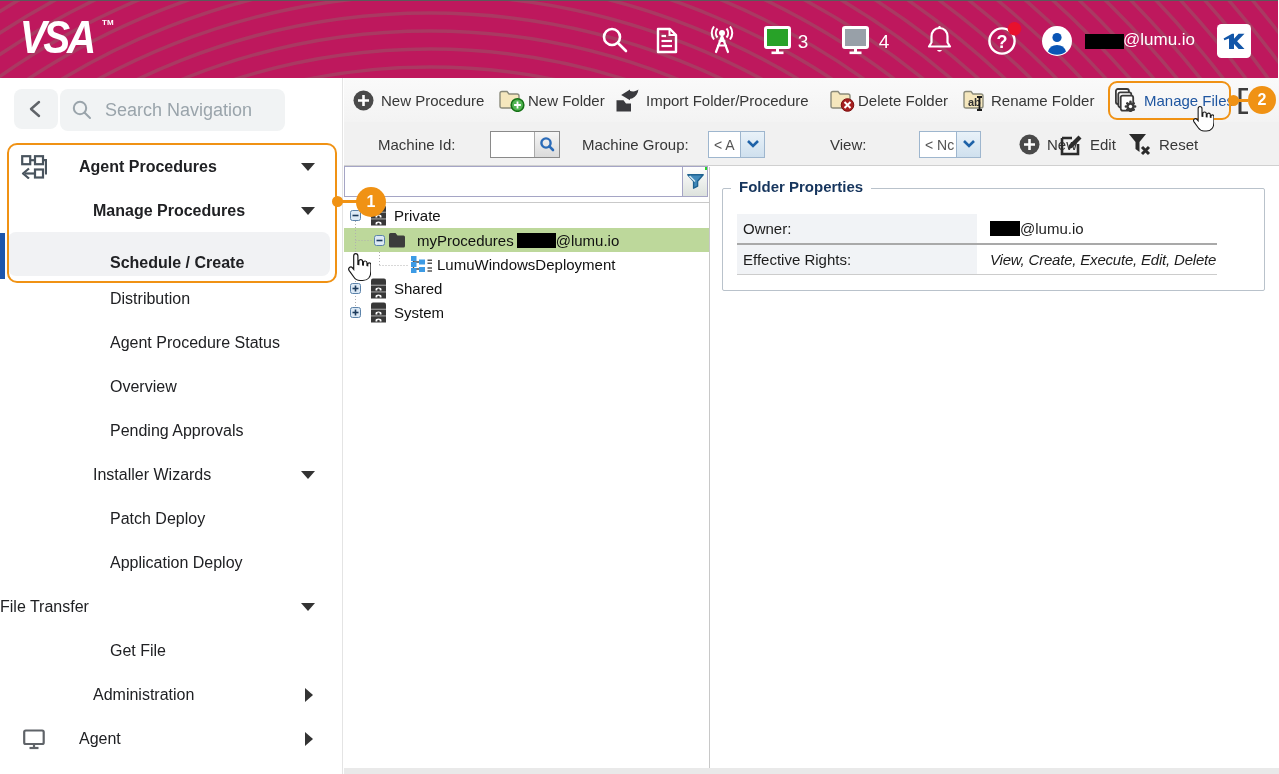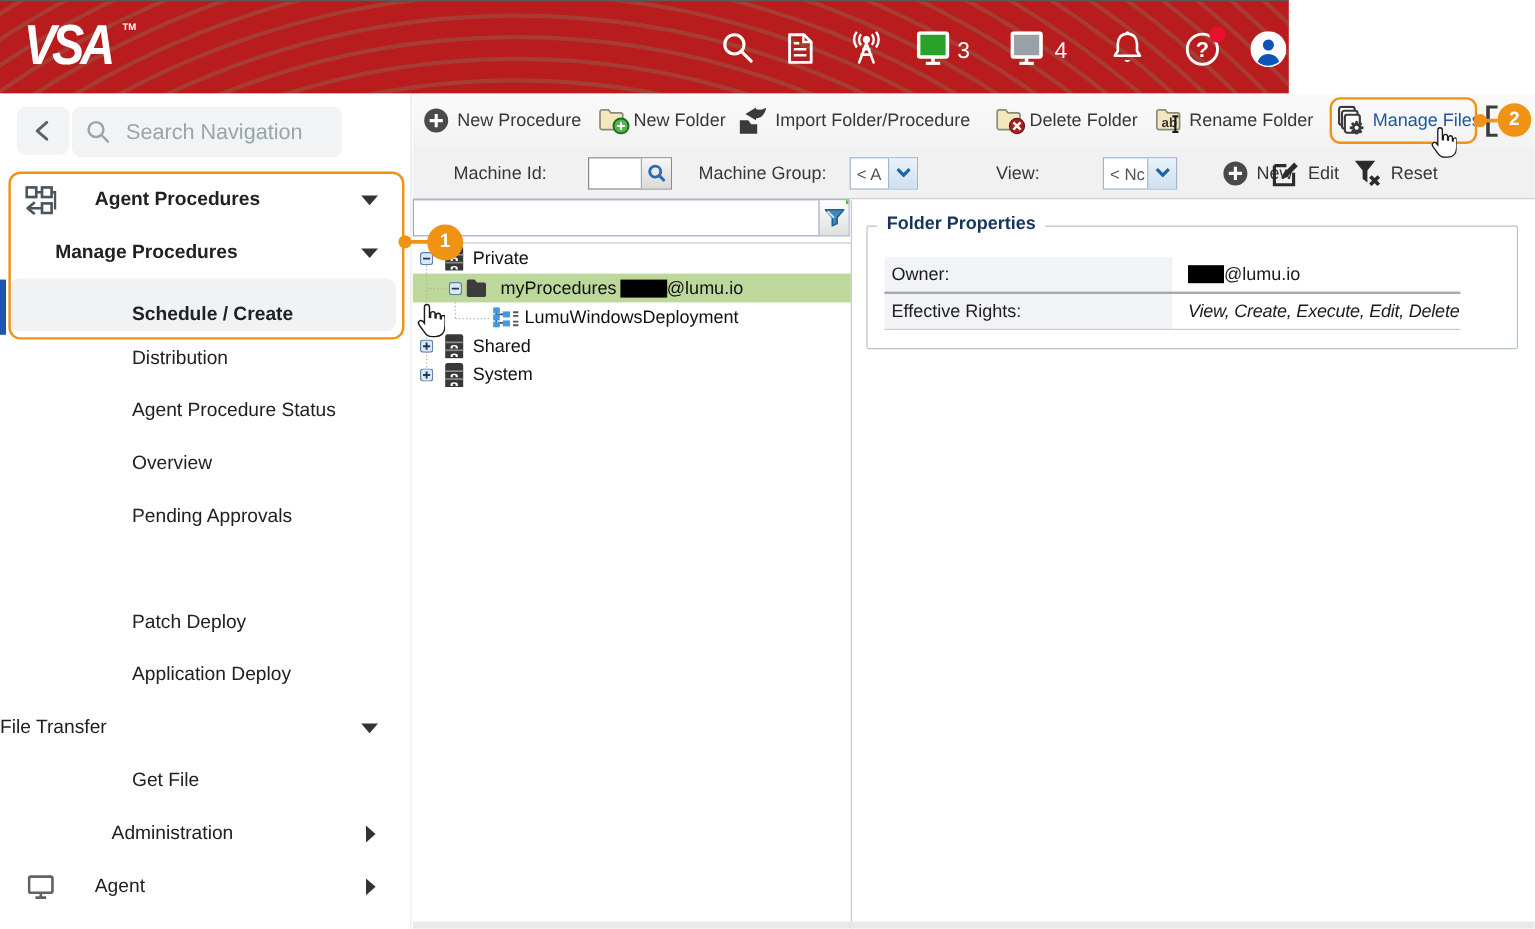--- a/index.html
+++ b/index.html
@@ -2,21 +2,21 @@
 <html><head>
 <meta charset="utf-8">
 <style>
   * { margin:0; padding:0; box-sizing:border-box; }
   html,body { width:1279px; height:774px; overflow:hidden; }
   body { font-family:"Liberation Sans", sans-serif; background:#fff; }
   #page { position:relative; width:1279px; height:774px; overflow:hidden; }
   .abs { position:absolute; }
 
   
-  #topbar { position:absolute; left:0; top:0; width:1074px; height:78px; background:#b91c1c; overflow:hidden; border-top:1px solid #5a5a5a;padding-left:41px;}
+  #topbar { position:absolute; left:0; top:0; width:1278px; height:78px; background:#be185d; overflow:hidden; border-top:1px solid #5a5a5a;padding-left:41px;}
   #topbar svg.waves { position:absolute; left:0; top:0; }
   .vsa-logo { position:absolute; left:19px; top:15px; }
   .email { position:absolute; left:1123px; top:0; height:78px; line-height:78px; color:#fff; font-size:17px; }
   .redact1 { position:absolute; left:1085px; top:33px; width:39px; height:15px; background:#000; }
   .ktile { position:absolute; left:1217px; top:23px; width:34px; height:34px; background:#fff; border-radius:4.5px; }
 
   
   #sidebar { position:absolute; left:0; top:78px; width:343px; height:696px; background:#fff; border-right:1px solid #e4e4e4; }
   .backbtn { position:absolute; left:14px; top:11px; width:44px; height:40px; background:#f1f3f4; border-radius:8px; display:flex; align-items:center; justify-content:center; }
   .searchbox { position:absolute; left:60px; top:11px; width:225px; height:42px; background:#f1f3f4; border-radius:8px; display:flex; align-items:center; }
@@ -197,37 +197,41 @@
           <path d="M9.2 5.2 h4.8"></path>
           <path d="M22 5.2 h3 v13.3 h-1"></path>
           <path d="M14 18.5 h-10"></path>
         </g>
         <path d="M8 13.5 L2 18.5 L8 23.5" fill="none" stroke="#49545e" stroke-width="2.2" stroke-linejoin="round"></path>
       </svg>
       <span class="lbl" style="margin-left:79px;">Agent Procedures</span>
         <span class="caret-d"></span>
     </div>
     <div class="nav-item" style="top:111px;font-weight:bold;">
-        <span class="lbl" style="margin-left:46px;text-align:center;">Manage Procedures</span>
+        <span class="lbl" style="margin-left:93px;text-align:center;">Manage Procedures</span>
         <span class="caret-d"></span>
       </div>
     <div class="nav-item" style="top:155px;font-weight:bold;">
         <span class="lbl" style="margin-left:110px;margin-top:16px;">Schedule / Create</span>
       </div>
     <div class="nav-item" style="top:199px;">
         <span class="lbl" style="margin-left:110px;">Distribution</span>
       </div>
     <div class="nav-item" style="top:243px;">
         <span class="lbl" style="margin-left:110px;">Agent Procedure Status</span>
       </div>
     <div class="nav-item" style="top:287px;">
         <span class="lbl" style="margin-left:110px;">Overview</span>
       </div>
     <div class="nav-item" style="top:331px;text-align:right;">
         <span class="lbl" style="margin-left:110px;">Pending Approvals</span>
+      </div>
+    <div class="nav-item" style="top:375px;">
+        <span class="lbl" style="margin-left:93px;">Installer Wizards</span>
+        <span class="caret-d"></span>
       </div>
     <div class="nav-item" style="top:419px;">
         <span class="lbl" style="margin-left:110px;">Patch Deploy</span>
       </div>
     <div class="nav-item" style="top:463px;">
         <span class="lbl" style="margin-left:110px;">Application Deploy</span>
       </div>
     <div class="nav-item" style="top:507px;">
         <span class="lbl" style="">File Transfer</span>
         <span class="caret-d"></span>

